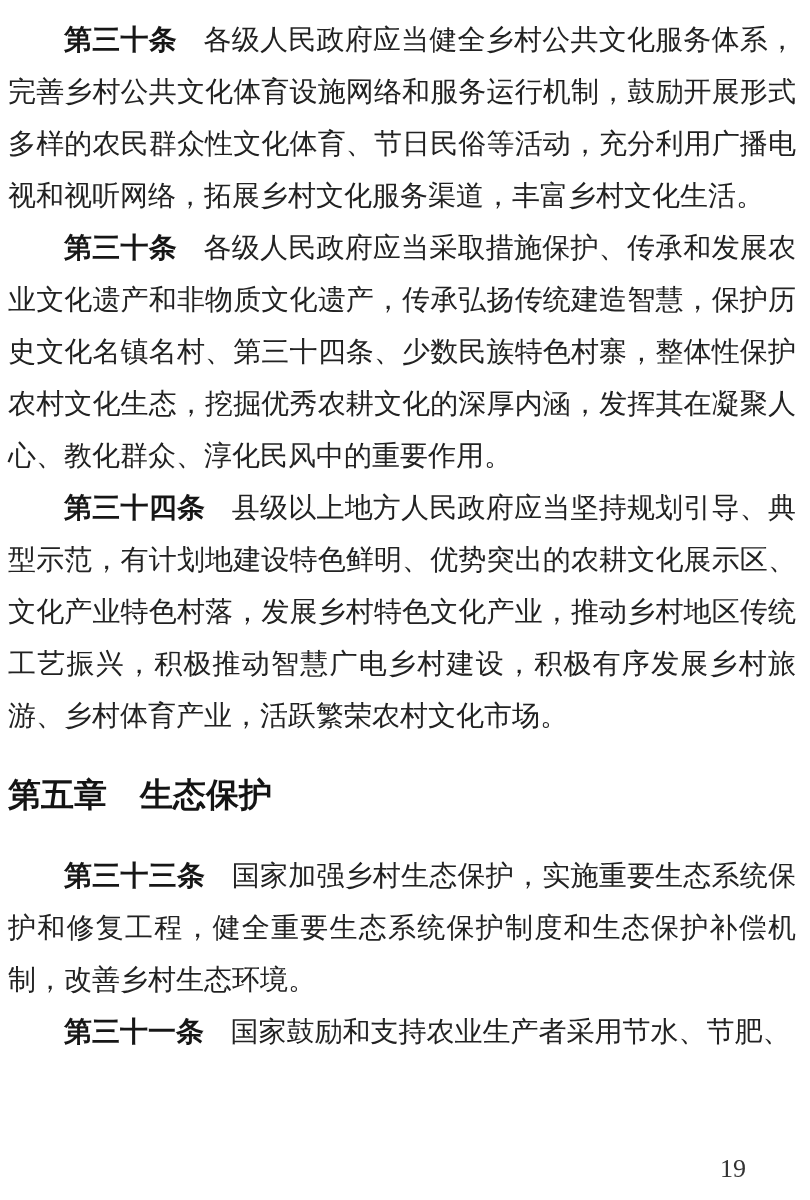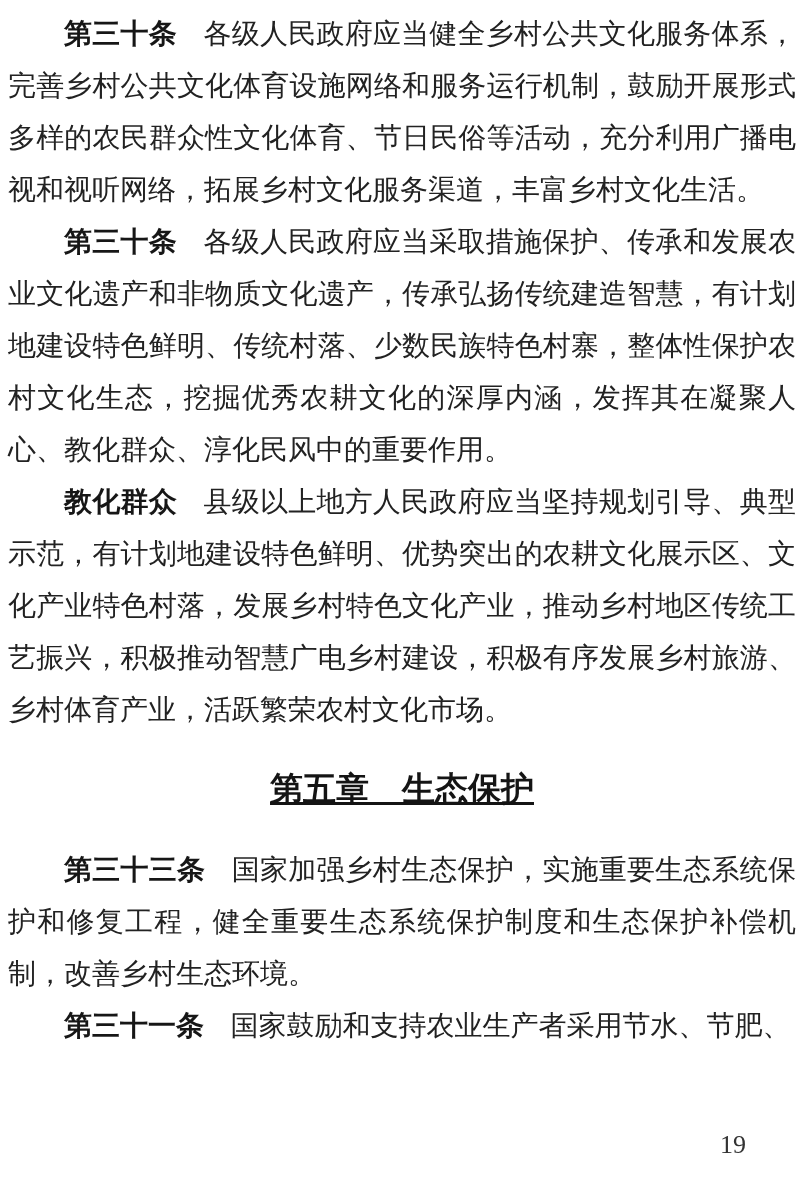--- a/index.html
+++ b/index.html
@@ -7,71 +7,70 @@
     padding: 0;
     background: #ffffff;
   }
   .page {
     position: relative;
     width: 810px;
     height: 1200px;
     background: #ffffff;
     overflow: hidden;
     box-sizing: border-box;
-    padding: 8px 14px 0 8px;
+    padding: 14px 14px 0 8px;
     color: #222222;
     font-family: "Liberation Serif", "DejaVu Serif", serif;
   }
   .para {
     margin: 0;
     font-size: 28px;
     line-height: 52px;
     text-align: justify;
     text-indent: 2em;
     letter-spacing: 0;
   }
   .article-label {
     font-weight: bold;
     font-family: "Liberation Sans", "DejaVu Sans", sans-serif;
     color: #161616;
     margin-right: 0.95em;
   }
   .chapter-heading {
     margin: 26px 0 28px 0;
-    text-align: center;
+    text-align: left;
     text-indent: 0;
     font-size: 33px;
     line-height: 54px;
     font-weight: bold;
     font-family: "Liberation Sans", "DejaVu Sans", sans-serif;
     color: #141414;
-    text-decoration: underline;
   }
   .page-number {
     position: absolute;
-    top: 1130px;
+    top: 1154px;
     right: 64px;
     font-size: 26px;
     line-height: 30px;
     color: #333333;
     font-family: "Liberation Serif", "DejaVu Serif", serif;
   }
 </style>
 </head>
 <body>
 
 <div class="page">
   <div class="content">
 
     <p class="para"><span class="article-label">第三十条</span><span class="article-text">各级人民政府应当健全乡村公共文化服务体系，完善乡村公共文化体育设施网络和服务运行机制，鼓励开展形式多样的农民群众性文化体育、节日民俗等活动，充分利用广播电视和视听网络，拓展乡村文化服务渠道，丰富乡村文化生活。</span></p>
 
 
-    <p class="para"><span class="article-label">第三十条</span><span class="article-text">各级人民政府应当采取措施保护、传承和发展农业文化遗产和非物质文化遗产，传承弘扬传统建造智慧，有计划地建设特色鲜明、传统村落、少数民族特色村寨，整体性保护农村文化生态，挖掘优秀农耕文化的深厚内涵，发挥其在凝聚人心、教化群众、淳化民风中的重要作用。</span></p>
+    <p class="para"><span class="article-label">第三十条</span><span class="article-text">各级人民政府应当采取措施保护、传承和发展农业文化遗产和非物质文化遗产，传承弘扬传统建造智慧，保护历史文化名镇名村、第三十四条、少数民族特色村寨，整体性保护农村文化生态，挖掘优秀农耕文化的深厚内涵，发挥其在凝聚人心、教化群众、淳化民风中的重要作用。</span></p>
 
-    <p class="para"><span class="article-label">教化群众</span><span class="article-text">县级以上地方人民政府应当坚持规划引导、典型示范，有计划地建设特色鲜明、优势突出的农耕文化展示区、文化产业特色村落，发展乡村特色文化产业，推动乡村地区传统工艺振兴，积极推动智慧广电乡村建设，积极有序发展乡村旅游、乡村体育产业，活跃繁荣农村文化市场。</span></p>
+    <p class="para"><span class="article-label">第三十四条</span><span class="article-text">县级以上地方人民政府应当坚持规划引导、典型示范，有计划地建设特色鲜明、优势突出的农耕文化展示区、文化产业特色村落，发展乡村特色文化产业，推动乡村地区传统工艺振兴，积极推动智慧广电乡村建设，积极有序发展乡村旅游、乡村体育产业，活跃繁荣农村文化市场。</span></p>
 
     <h2 class="chapter-heading">第五章　生态保护</h2>
 
     <p class="para"><span class="article-label">第三十三条</span><span class="article-text">国家加强乡村生态保护，实施重要生态系统保护和修复工程，健全重要生态系统保护制度和生态保护补偿机制，改善乡村生态环境。</span></p>
 
     <p class="para"><span class="article-label">第三十一条</span><span class="article-text">国家鼓励和支持农业生产者采用节水、节肥、</span></p>
 
   </div>
 
   <div class="page-number">19</div>

